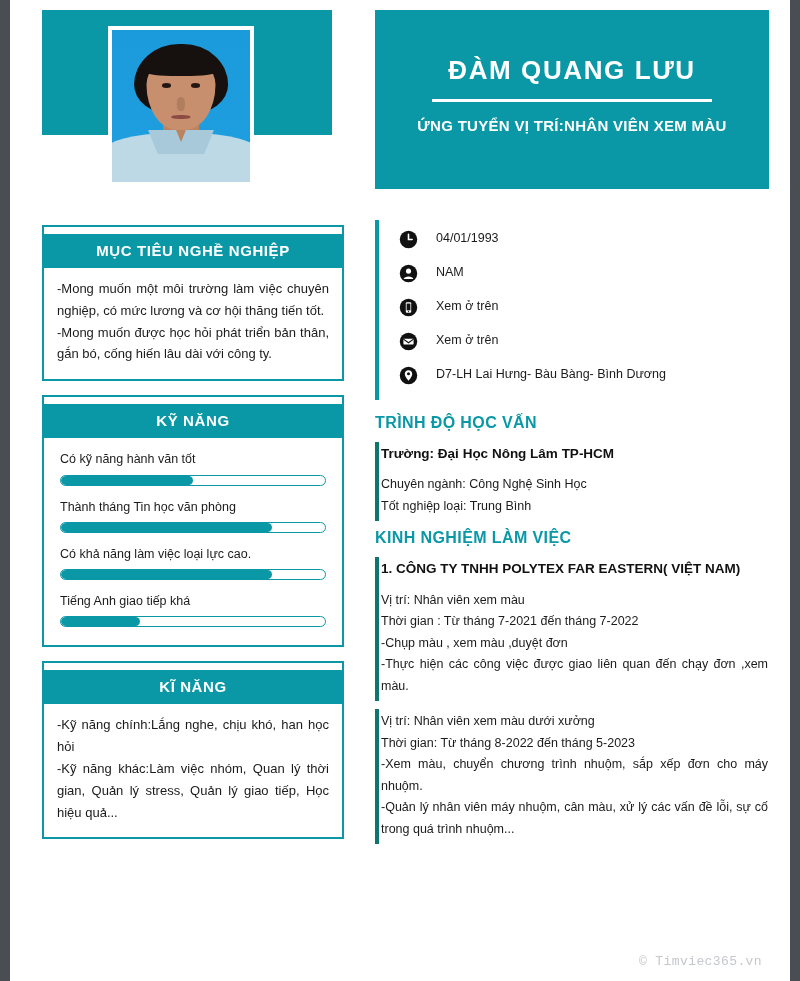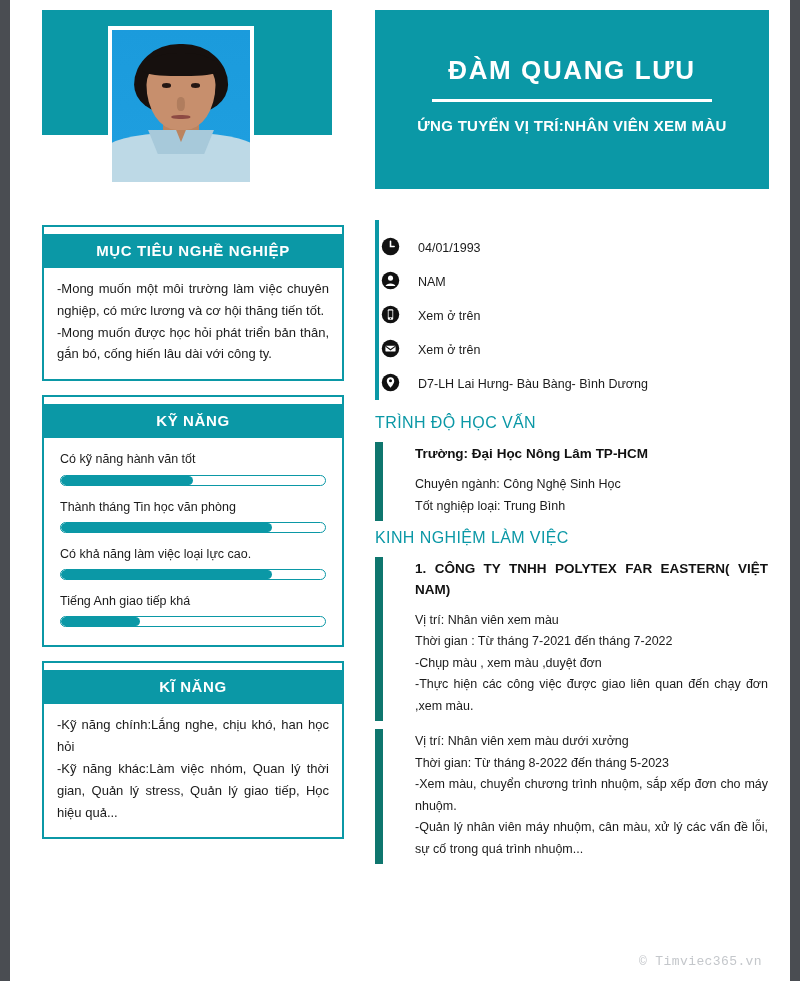--- a/index.html
+++ b/index.html
@@ -248,48 +248,48 @@
     width: 393px;
   }
 
   .contact-block {
     border-left: 4px solid #0b98a6;
     padding: 6px 0 4px 0;
     margin-bottom: 14px;
   }
   .contact-row {
     display: flex;
-    align-items: flex-end;
-    padding: 4px 0 4px 2px;
+    align-items: flex-start;
+    padding: 4px 0 4px 20px;
     min-height: 26px;
   }
   .c-icon {
     width: 19px;
     height: 19px;
     flex: 0 0 19px;
     margin-right: 18px;
     display: block;
   }
   .c-text {
     font-size: 12.5px;
     color: #1b1b1b;
     line-height: 1.3;
   }
 
   .sec-title {
     color: #0b98a6;
     font-size: 16px;
-    font-weight: normal;
+    font-weight: bold;
     letter-spacing: 0.4px;
     margin: 6px 0 10px 0;
   }
 
   .entry {
-    border-left: 8px solid #0f766e;
-    padding: 2px 0 4px 32px;
+    border-left: 4px solid #0f766e;
+    padding: 2px 0 4px 2px;
     margin-bottom: 8px;
   }
   .entry-title {
     font-size: 13.5px;
     font-weight: bold;
     color: #111111;
     line-height: 1.5;
     text-align: justify;
     margin-bottom: 10px;
   }

